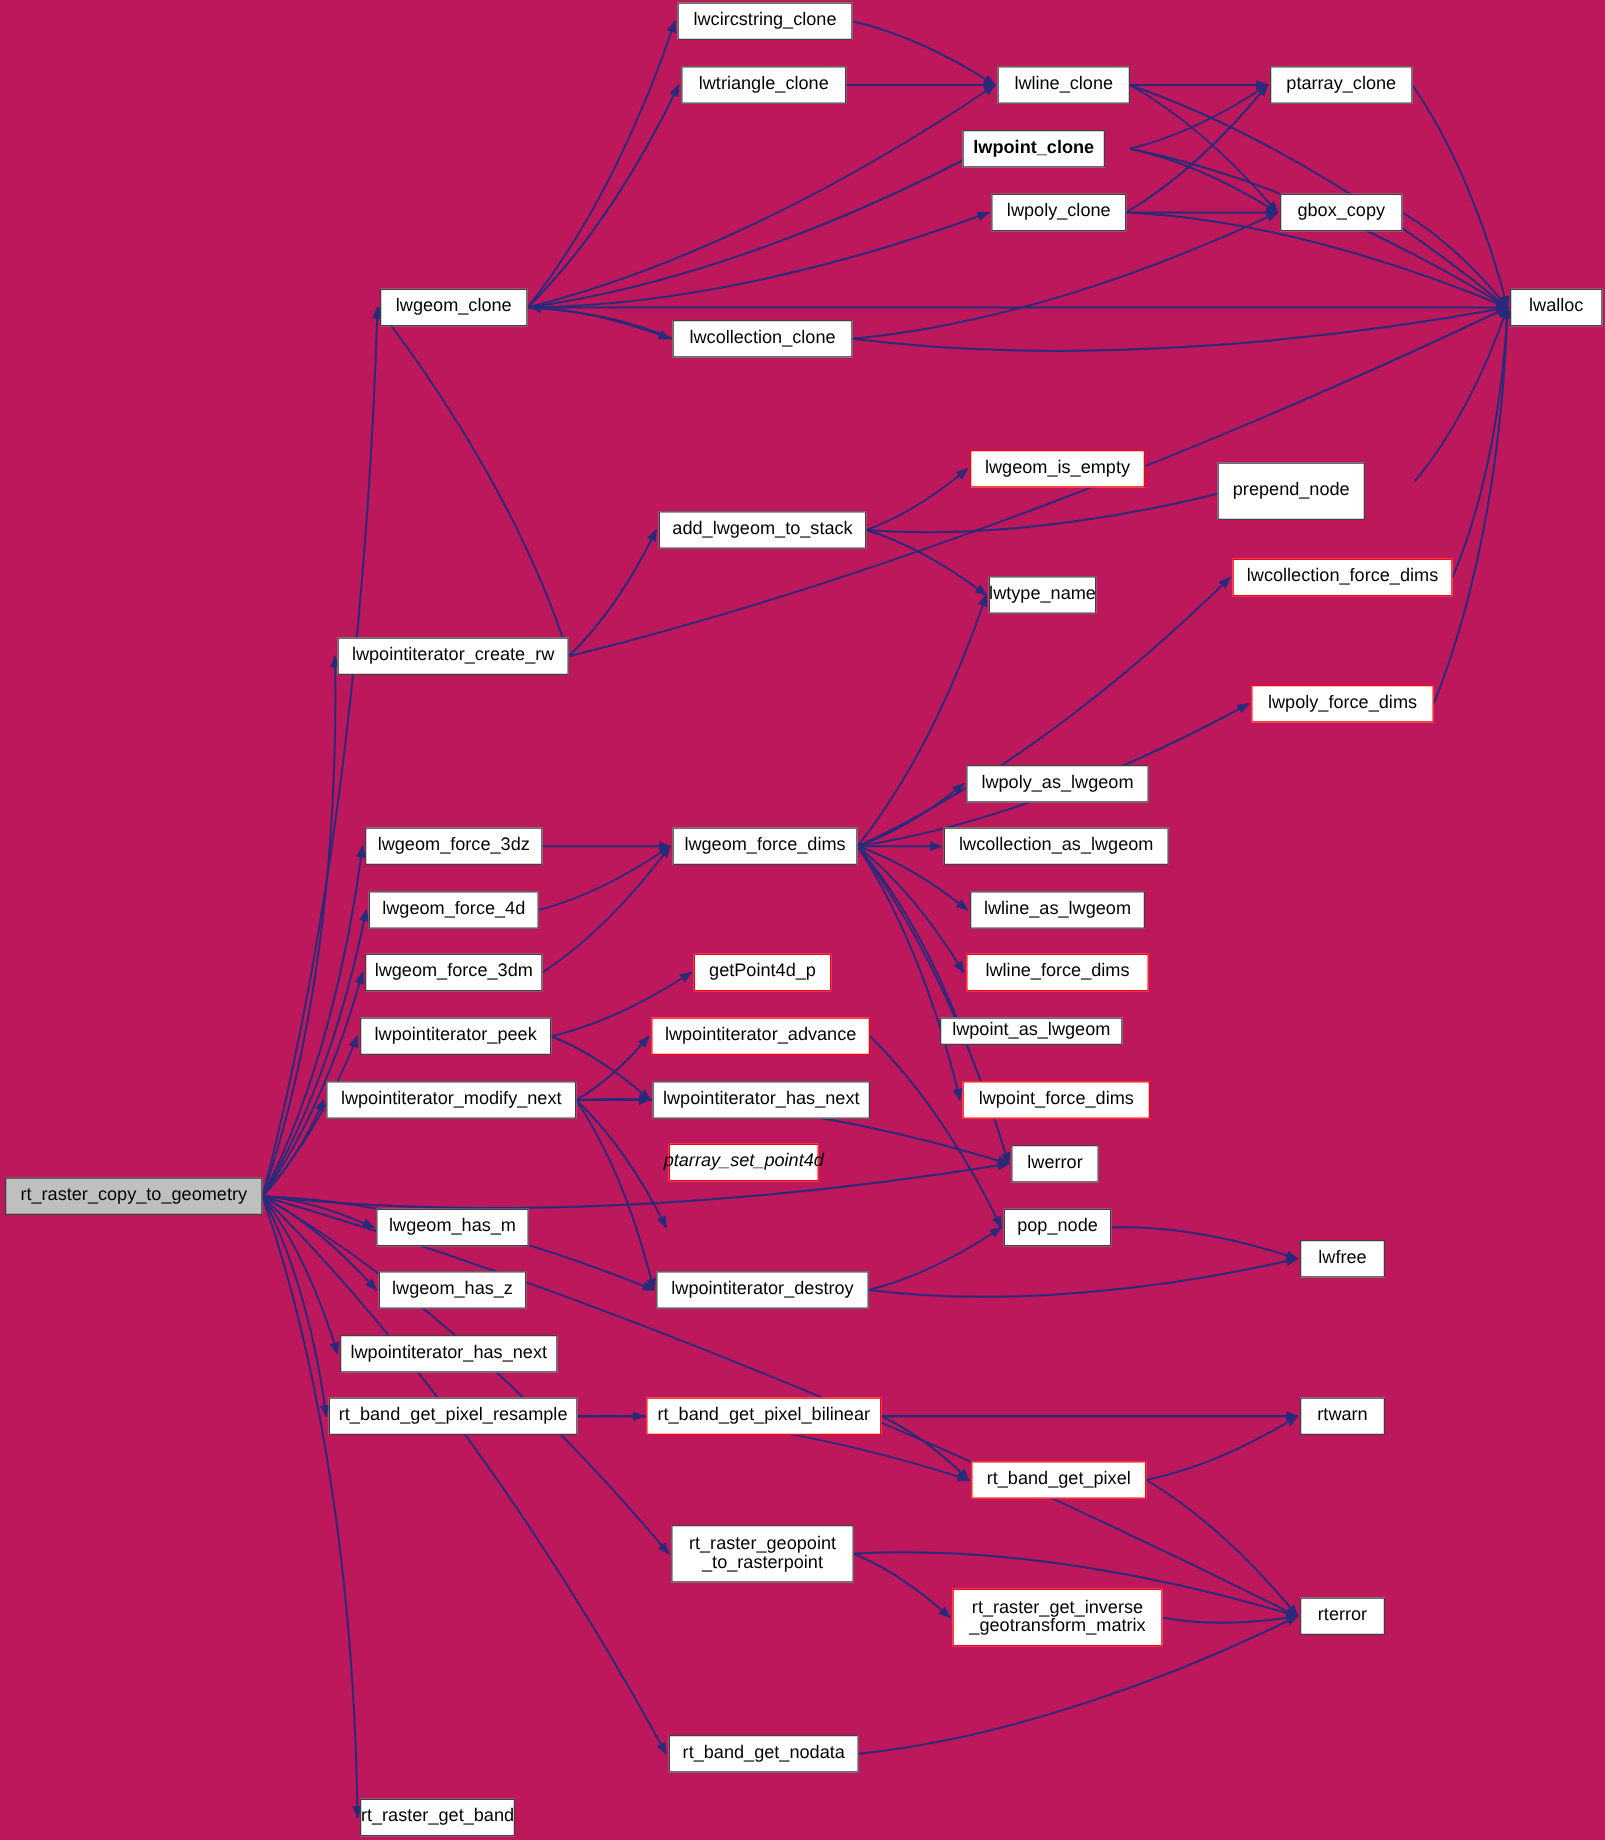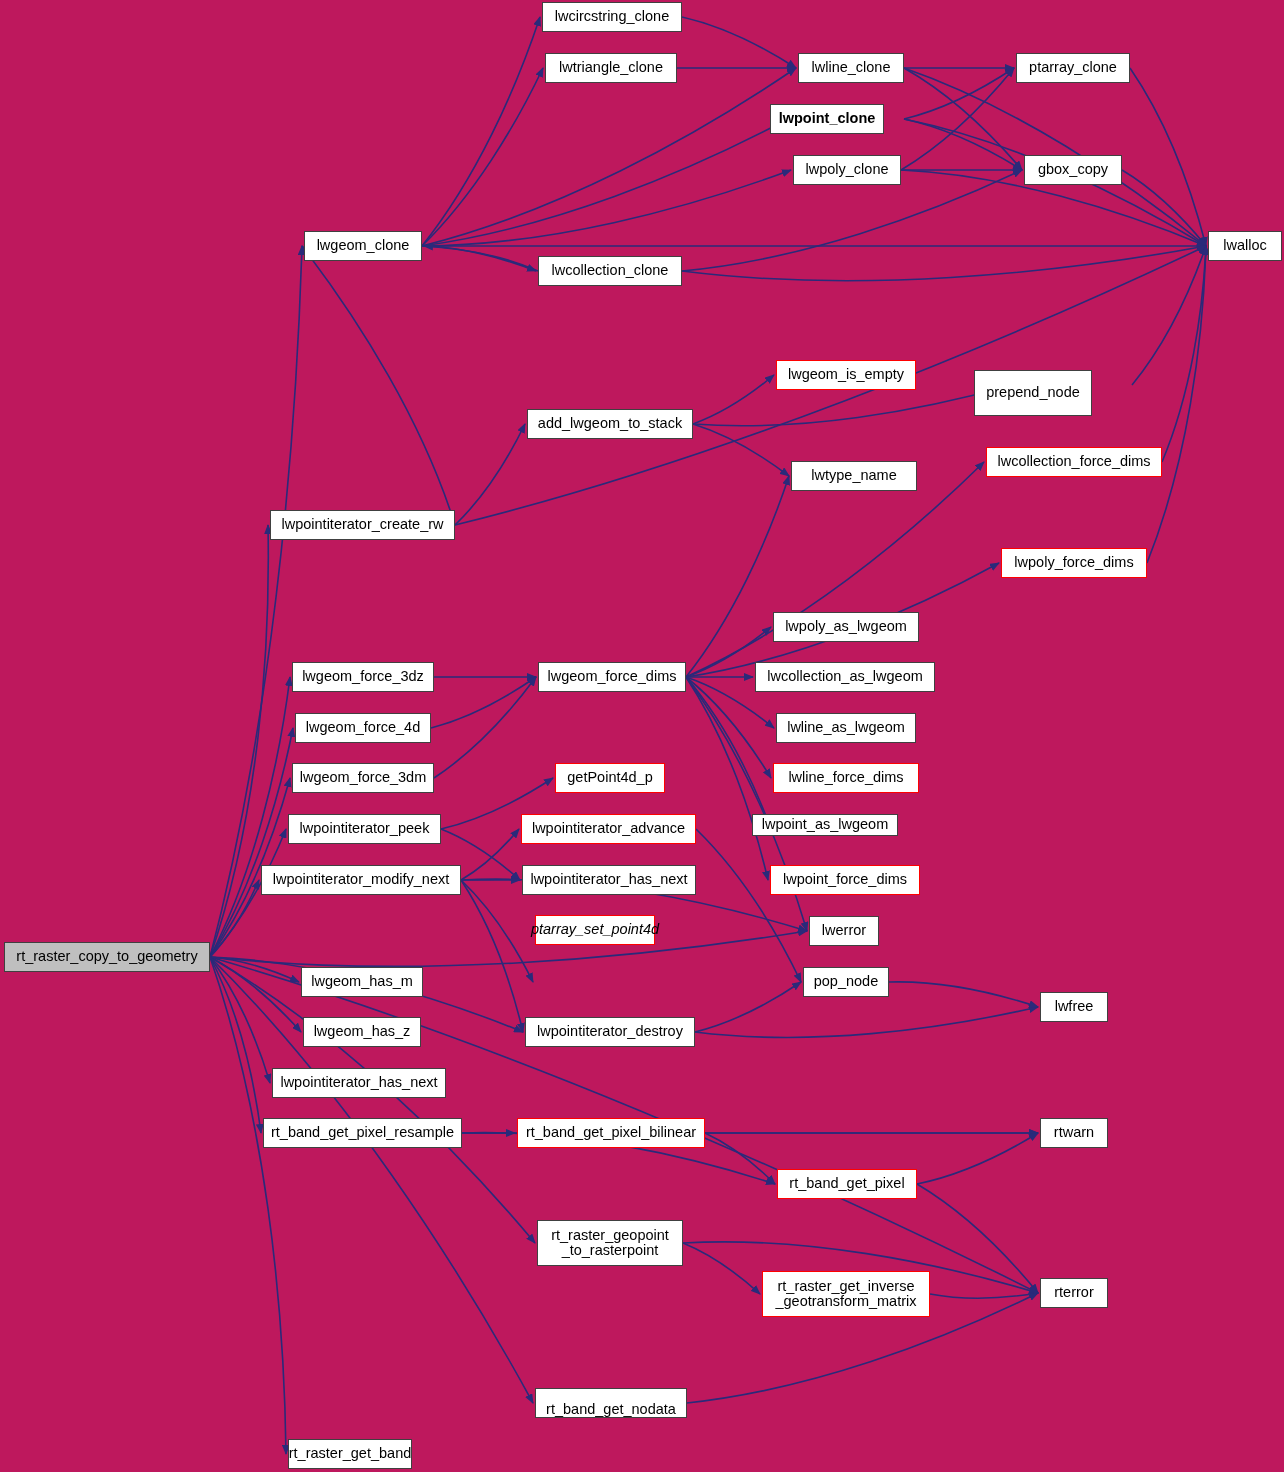--- a/index.html
+++ b/index.html
@@ -128,21 +128,21 @@
       <div class="node-box" style="left: 1016px; top: 53px; width: 114px; height: 30px;"><span class="node-label">ptarray_clone</span></div>
       <div class="node-box" style="left: 770px; top: 104px; width: 114px; height: 30px; font-weight: bold;"><span class="node-label">lwpoint_clone</span></div>
       <div class="node-box" style="left: 793px; top: 155px; width: 108px; height: 30px;"><span class="node-label">lwpoly_clone</span></div>
       <div class="node-box" style="left: 1024px; top: 155px; width: 98px; height: 30px;"><span class="node-label">gbox_copy</span></div>
       <div class="node-box" style="left: 1208px; top: 231px; width: 74px; height: 30px;"><span class="node-label">lwalloc</span></div>
       <div class="node-box" style="left: 304px; top: 231px; width: 118px; height: 30px;"><span class="node-label">lwgeom_clone</span></div>
       <div class="node-box" style="left: 538px; top: 256px; width: 144px; height: 30px;"><span class="node-label">lwcollection_clone</span></div>
       <div class="node-box red" style="left: 776px; top: 360px; width: 140px; height: 30px;"><span class="node-label">lwgeom_is_empty</span></div>
       <div class="node-box" style="left: 974px; top: 370px; width: 118px; height: 46px;"><span class="node-label">prepend_node</span></div>
       <div class="node-box" style="left: 527px; top: 409px; width: 166px; height: 30px;"><span class="node-label">add_lwgeom_to_stack</span></div>
-      <div class="node-box" style="left: 791px; top: 461px; width: 126px; height: 30px;"><span class="node-label">lwtype_name</span></div>
+      <div class="node-box" style="left: 791px; top: 461px; width: 86px; height: 30px;"><span class="node-label">lwtype_name</span></div>
       <div class="node-box red" style="left: 986px; top: 447px; width: 176px; height: 30px;"><span class="node-label">lwcollection_force_dims</span></div>
       <div class="node-box" style="left: 270px; top: 510px; width: 185px; height: 30px;"><span class="node-label">lwpointiterator_create_rw</span></div>
       <div class="node-box red" style="left: 1001px; top: 548px; width: 146px; height: 30px;"><span class="node-label">lwpoly_force_dims</span></div>
       <div class="node-box" style="left: 773px; top: 612px; width: 146px; height: 30px;"><span class="node-label">lwpoly_as_lwgeom</span></div>
       <div class="node-box" style="left: 292px; top: 662px; width: 142px; height: 30px;"><span class="node-label">lwgeom_force_3dz</span></div>
       <div class="node-box" style="left: 538px; top: 662px; width: 148px; height: 30px;"><span class="node-label">lwgeom_force_dims</span></div>
       <div class="node-box" style="left: 755px; top: 662px; width: 180px; height: 30px;"><span class="node-label">lwcollection_as_lwgeom</span></div>
       <div class="node-box" style="left: 295px; top: 713px; width: 136px; height: 30px;"><span class="node-label">lwgeom_force_4d</span></div>
       <div class="node-box" style="left: 776px; top: 713px; width: 140px; height: 30px;"><span class="node-label">lwline_as_lwgeom</span></div>
       <div class="node-box" style="left: 292px; top: 763px; width: 142px; height: 30px;"><span class="node-label">lwgeom_force_3dm</span></div>
@@ -165,16 +165,16 @@
       <div class="node-box" style="left: 272px; top: 1068px; width: 174px; height: 30px;"><span class="node-label">lwpointiterator_has_next</span></div>
       <div class="node-box" style="left: 263px; top: 1118px; width: 199px; height: 30px;"><span class="node-label">rt_band_get_pixel_resample</span></div>
       <div class="node-box red" style="left: 517px; top: 1118px; width: 188px; height: 30px;"><span class="node-label">rt_band_get_pixel_bilinear</span></div>
       <div class="node-box" style="left: 1040px; top: 1118px; width: 68px; height: 30px;"><span class="node-label">rtwarn</span></div>
       <div class="node-box red" style="left: 777px; top: 1169px; width: 140px; height: 30px;"><span class="node-label">rt_band_get_pixel</span></div>
       <div class="node-box" style="left: 537px; top: 1220px; width: 146px; height: 46px;"><span class="node-label">rt_raster_geopoint
 _to_rasterpoint</span></div>
       <div class="node-box red" style="left: 762px; top: 1271px; width: 168px; height: 46px;"><span class="node-label">rt_raster_get_inverse
 _geotransform_matrix</span></div>
       <div class="node-box" style="left: 1040px; top: 1278px; width: 68px; height: 30px;"><span class="node-label">rterror</span></div>
-      <div class="node-box" style="left: 535px; top: 1388px; width: 152px; height: 30px; align-items: flex-end;"><span class="node-label">rt_band_get_nodata</span></div>
+      <div class="node-box" style="left: 535px; top: 1388px; width: 152px; height: 30px;"><span class="node-label">rt_band_get_nodata</span></div>
       <div class="node-box" style="left: 288px; top: 1439px; width: 124px; height: 30px;"><span class="node-label">rt_raster_get_band</span></div>
     </div>
 </div>
 
 </body></html>

